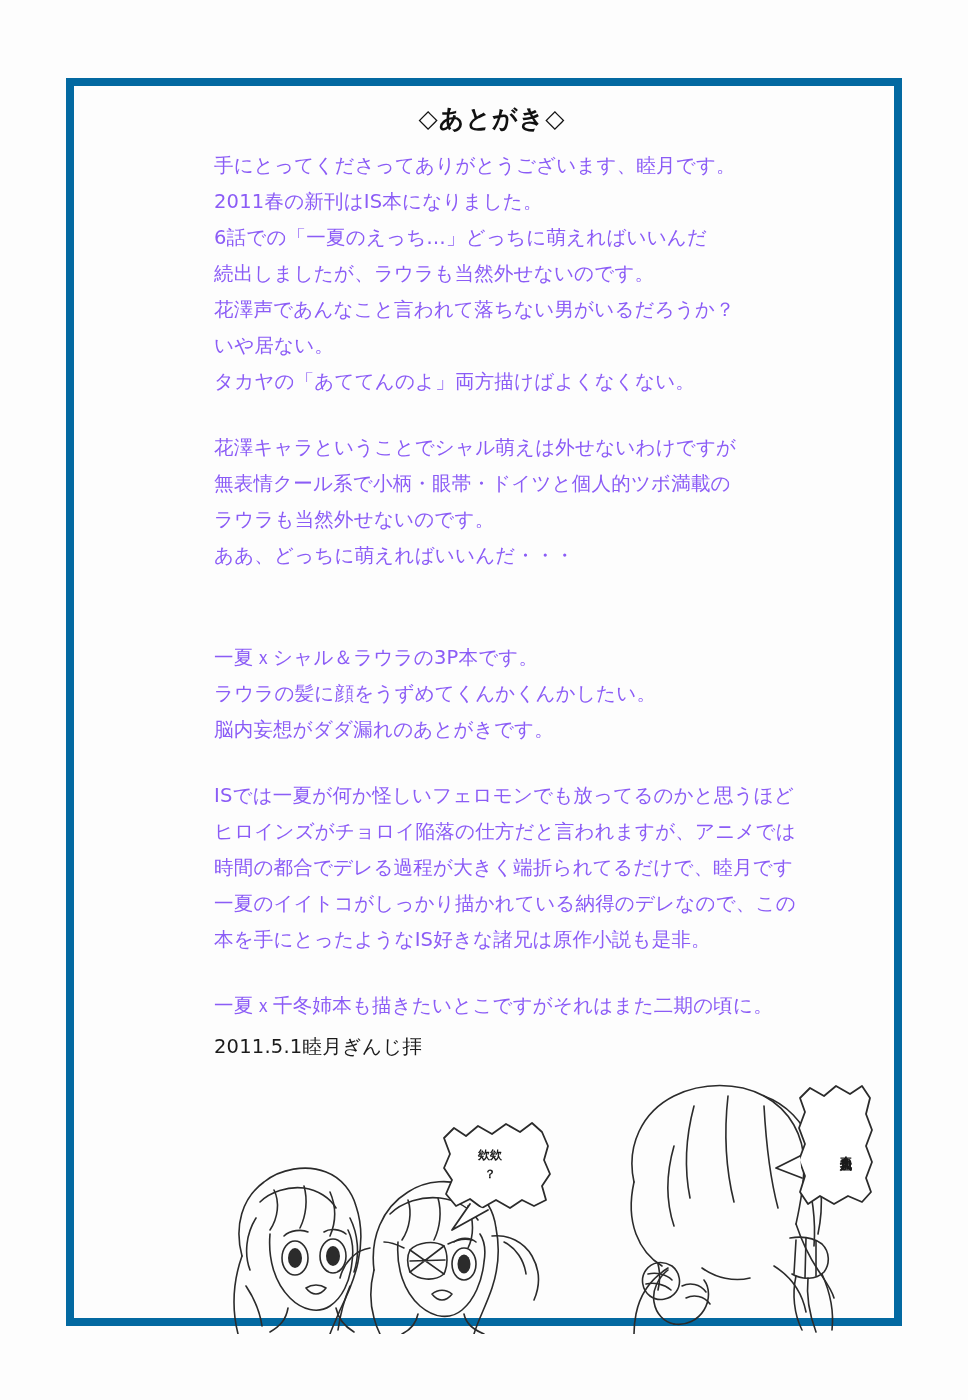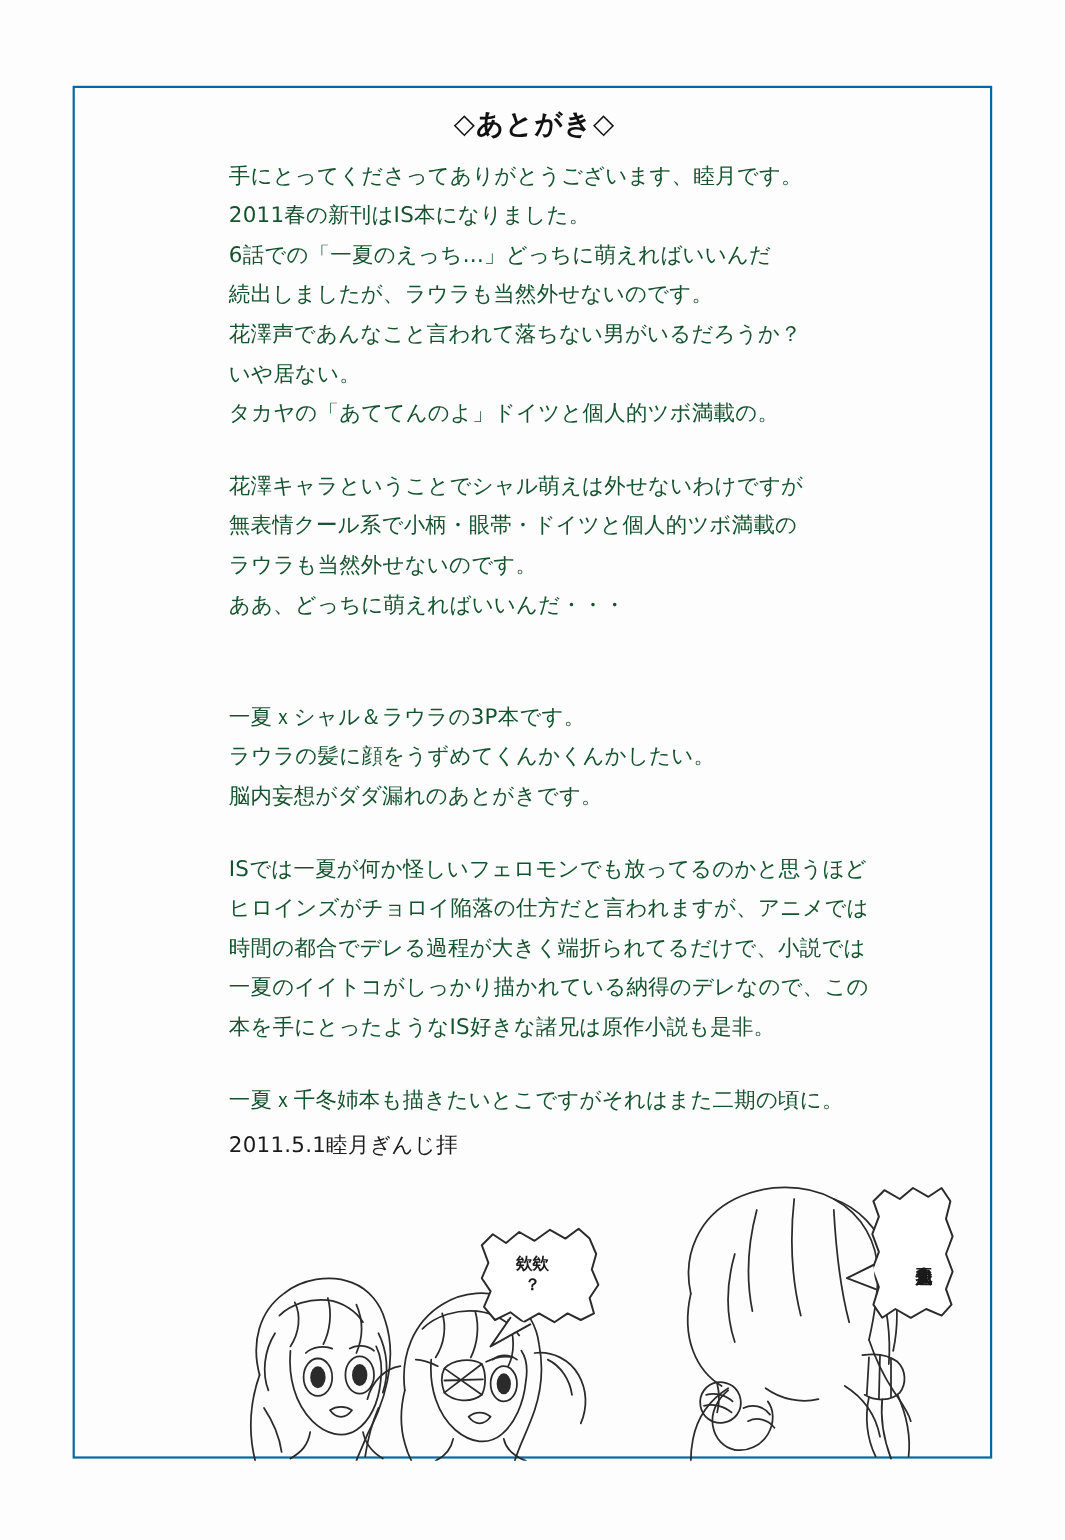--- a/index.html
+++ b/index.html
@@ -19,21 +19,21 @@
     width: 968px;
     height: 1400px;
     background: #fdfdfd;
   }
   .frame {
     position: absolute;
     left: 66px;
     top: 78px;
     width: 836px;
     height: 1248px;
-    border: 2px solid #0369a1;
+    border: 8px solid #0369a1;
     box-sizing: border-box;
   }
   .content {
     position: absolute;
     left: 0;
     top: 0;
     width: 836px;
     height: 1248px;
   }
   .title {
@@ -47,21 +47,21 @@
     letter-spacing: 1px;
     color: #111;
   }
   .body-text {
     position: absolute;
     left: 140px;
     top: 62px;
     width: 640px;
     font-size: 19.5px;
     line-height: 36px;
-    color: #14532d;
+    color: #8b5cf6;
     letter-spacing: 0.2px;
   }
   .para {
     margin: 0 0 30px 0;
   }
   .para.tight {
     margin-bottom: 12px;
   }
   .line {
     white-space: nowrap;
@@ -81,21 +81,21 @@
     position: absolute;
     left: 0;
     top: 900px;
     width: 836px;
     height: 348px;
   }
   .illus svg { display: block; }
 
   .bubble-text {
     position: absolute;
-    font-size: 15px;
+    font-size: 12px;
     line-height: 19px;
     font-weight: bold;
     color: #1a1a1a;
     text-align: center;
     letter-spacing: 0px;
   }
   .bubble-vertical {
     writing-mode: vertical-rl;
     text-orientation: upright;
   }
@@ -121,38 +121,38 @@
       <div class="title">◇あとがき◇</div>
 
       <div class="body-text">
         <p class="para">
           <span class="line">手にとってくださってありがとうございます、睦月です。</span><br>
           <span class="line">2011春の新刊はIS本になりました。</span><br>
           <span class="line">6話での「一夏のえっち…」どっちに萌えればいいんだ</span><br>
           <span class="line">続出しましたが、ラウラも当然外せないのです。</span><br>
           <span class="line">花澤声であんなこと言われて落ちない男がいるだろうか？</span><br>
           <span class="line">いや居ない。</span><br>
-          <span class="line">タカヤの「あててんのよ」ドイツと個人的ツボ満載の。</span>
+          <span class="line">タカヤの「あててんのよ」両方描けばよくなくない。</span>
         </p>
         <p class="para">
           <span class="line">花澤キャラということでシャル萌えは外せないわけですが</span><br>
           <span class="line">無表情クール系で小柄・眼帯・ドイツと個人的ツボ満載の</span><br>
           <span class="line">ラウラも当然外せないのです。</span><br>
           <span class="line">ああ、どっちに萌えればいいんだ・・・</span>
         </p>
         <p class="para">
           <br>
           <span class="line">一夏ｘシャル＆ラウラの3P本です。</span><br>
           <span class="line">ラウラの髪に顔をうずめてくんかくんかしたい。</span><br>
           <span class="line">脳内妄想がダダ漏れのあとがきです。</span>
         </p>
         <p class="para">
           <span class="line">ISでは一夏が何か怪しいフェロモンでも放ってるのかと思うほど</span><br>
           <span class="line">ヒロインズがチョロイ陥落の仕方だと言われますが、アニメでは</span><br>
-          <span class="line">時間の都合でデレる過程が大きく端折られてるだけで、小説では</span><br>
+          <span class="line">時間の都合でデレる過程が大きく端折られてるだけで、睦月です</span><br>
           <span class="line">一夏のイイトコがしっかり描かれている納得のデレなので、この</span><br>
           <span class="line">本を手にとったようなIS好きな諸兄は原作小説も是非。</span>
         </p>
         <p class="para tight">
           <span class="line">一夏ｘ千冬姉本も描きたいとこですがそれはまた二期の頃に。</span>
         </p>
       </div>
 
       <div class="signature">
         <span class="sig-date">2011.5.1</span><span>睦月ぎんじ拝</span>

